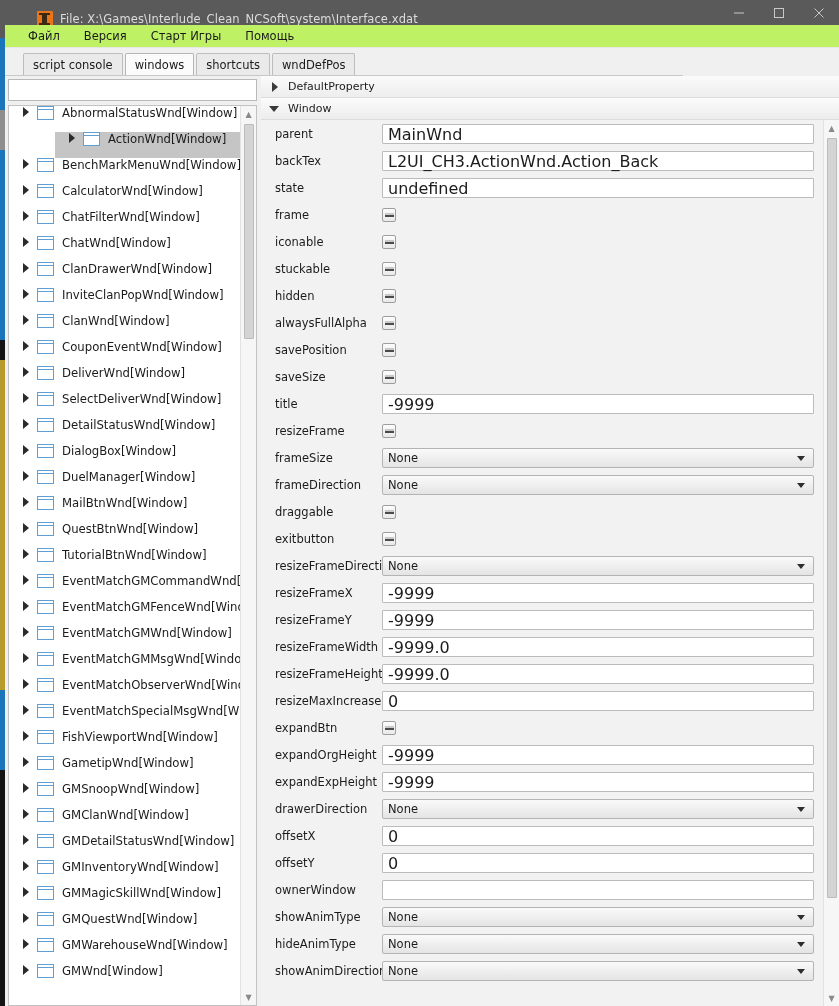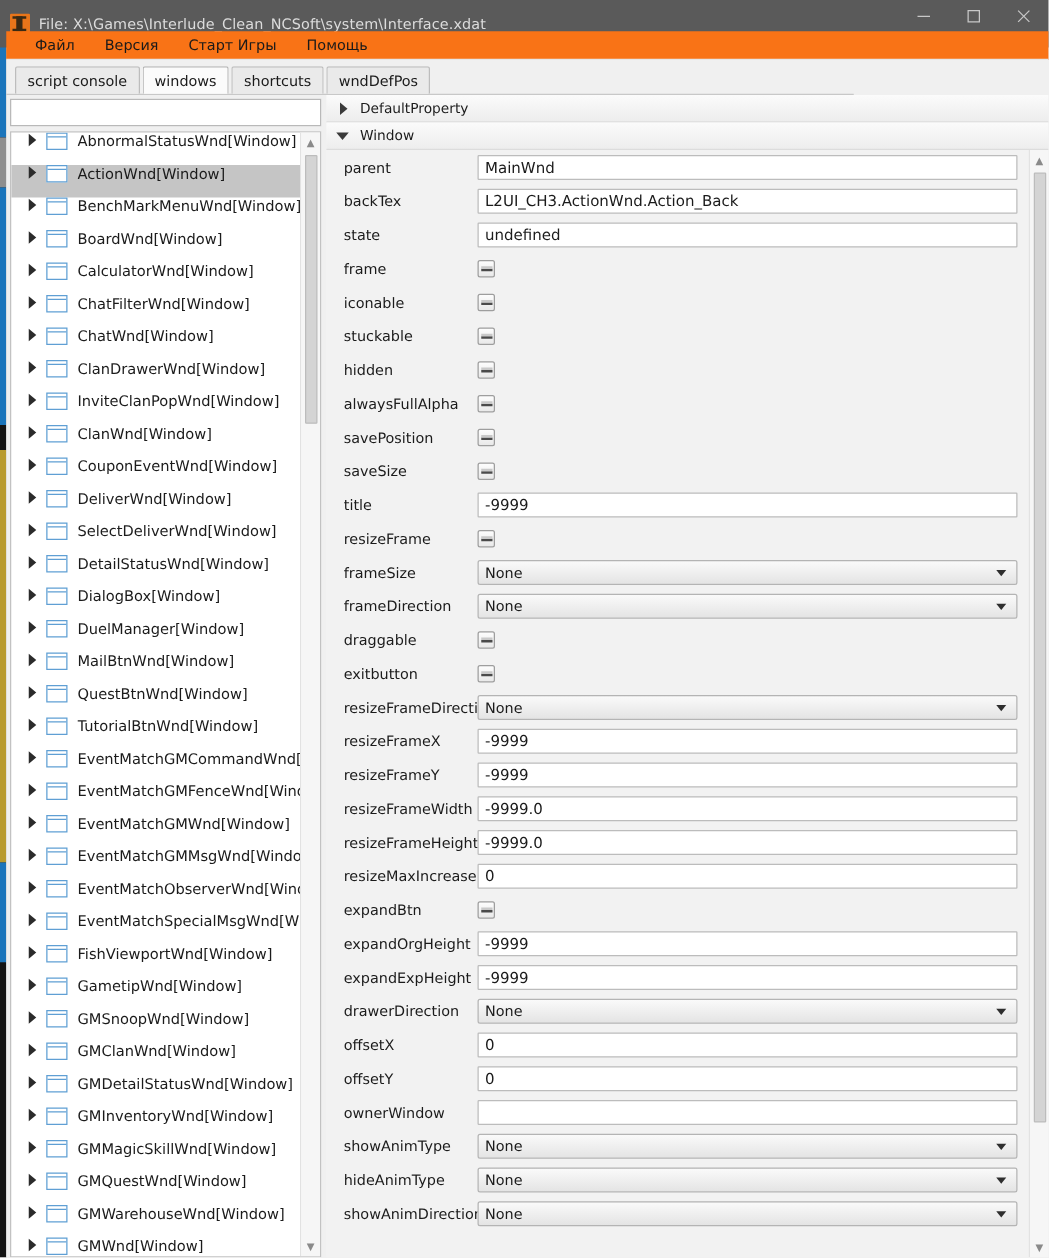--- a/index.html
+++ b/index.html
@@ -23,21 +23,21 @@
   }
   .bleed-blue { position:absolute; left:0; width:5px; background:#1b75bb; }
   .bleed-gray { position:absolute; left:0; width:5px; background:#8e8e8e; }
   .bleed-dark { position:absolute; left:0; width:5px; background:#141414; }
   .bleed-gold { position:absolute; left:0; width:5px; background:#b89a2e; }
 
   
   .titlebar {
     position: absolute; left: 0; top: 0; width: 839px; height: 38px;
     background: #5a5a5a;
-    display: flex; align-items: center;
+    display: flex; align-items: center; padding-left: 29px;
   }
   .title-icon {
     width: 16px; height: 16px; margin-left: 8px; margin-right: 7px;
     background: #e8751a;
     position: relative; flex: 0 0 auto;
     border-radius: 1px;
   }
   .title-icon::before {
     content: ""; position: absolute; left: 5px; top: 2px;
     width: 5px; height: 12px; background: #3a2a14;
@@ -58,37 +58,37 @@
   .win-btn {
     width: 40px; height: 25px;
     display: flex; align-items: center; justify-content: center;
     color: #c8c8c8; font-size: 13px; line-height: 1;
   }
   .win-btn svg { display:block; }
 
   
   .menubar {
     position: absolute; left: 5px; top: 25px; width: 834px; height: 23px;
-    background: #f97316;
+    background: #bef264;
     display: flex; align-items: center;
     border-bottom: 1px solid #e6e6e6;
   }
   .menu-item {
     font-size: 11.5px; color: #1a1a1a;
     padding: 3px 9px; margin-left: 6px;
     white-space: nowrap;
   }
   .menu-item:first-child { margin-left: 14px; }
 
   
   .tabbar {
     position: absolute; left: 5px; top: 48px; width: 678px; height: 28px;
     background: #f0f0f0;
     display: flex; align-items: flex-end;
-    padding-left: 7px;
+    padding-left: 18px;
     border-bottom: 1px solid #c8c8c8;
   }
   .tab {
     height: 22px; min-width: 10px;
     padding: 0 9px;
     display: flex; align-items: center;
     font-size: 11.5px; color: #1a1a1a;
     background: #eaeaea;
     border: 1px solid #bdbdbd;
     border-bottom: none;
@@ -144,21 +144,21 @@
     overflow: hidden;
     position: relative;
   }
   .tree-row {
     height: 26px;
     display: flex; align-items: flex-start;
     padding-left: 12px;
     font-size: 11.7px; color: #1b1b1b;
     white-space: nowrap;
   }
-  .tree-row.selected { background: #c5c5c5; }
+  .tree-row.selected { background: #c5c5c5; margin-left: 46px; }
   .tree-arrow {
     width: 11px; height: 11px; flex: 0 0 auto;
     margin-right: 5px;
     position: relative;
   }
   .tree-arrow::before {
     content: ""; position: absolute; left: 2px; top: 1px;
     border-left: 6px solid #2b2b2b;
     border-top: 5px solid transparent;
     border-bottom: 5px solid transparent;
@@ -253,21 +253,21 @@
     font-size: 11.5px; color: #1b1b1b;
     white-space: nowrap; overflow: hidden;
   }
   .prop-field {
     flex: 1 1 auto;
     height: 20px;
     background: #ffffff;
     border: 1px solid #bcbcbc;
     display: flex; align-items: center;
     padding: 0 5px;
-    font-size: 12px; color: #1b1b1b;
+    font-size: 16px; color: #1b1b1b;
     margin-right: 9px;
     border-radius: 1px;
   }
   .prop-combo {
     flex: 1 1 auto;
     height: 20px;
     background: linear-gradient(#fafafa, #e4e4e4);
     border: 1px solid #b4b4b4;
     display: flex; align-items: center; justify-content: space-between;
     padding: 0 5px;
@@ -372,25 +372,20 @@
               <span class="tree-label">ActionWnd[Window]</span>
             </div>
             <div class="tree-row">
               <span class="tree-arrow"></span>
               <span class="tree-icon"></span>
               <span class="tree-label">BenchMarkMenuWnd[Window]</span>
             </div>
             <div class="tree-row">
               <span class="tree-arrow"></span>
               <span class="tree-icon"></span>
-              <span class="tree-label">BoardWnd[Window]</span>
-            </div>
-            <div class="tree-row">
-              <span class="tree-arrow"></span>
-              <span class="tree-icon"></span>
               <span class="tree-label">CalculatorWnd[Window]</span>
             </div>
             <div class="tree-row">
               <span class="tree-arrow"></span>
               <span class="tree-icon"></span>
               <span class="tree-label">ChatFilterWnd[Window]</span>
             </div>
             <div class="tree-row">
               <span class="tree-arrow"></span>
               <span class="tree-icon"></span>

